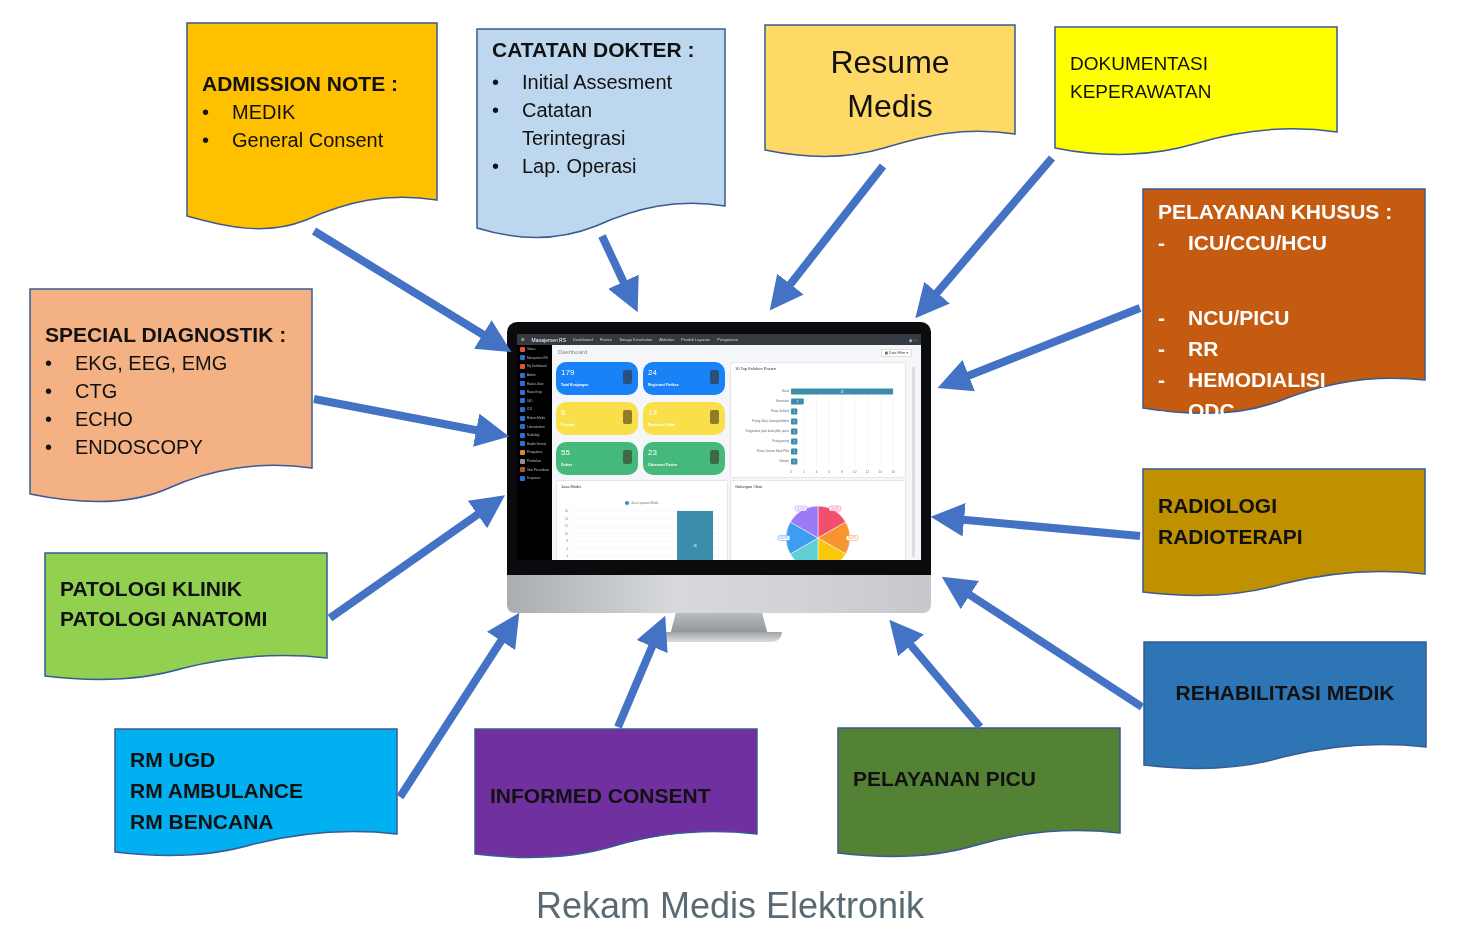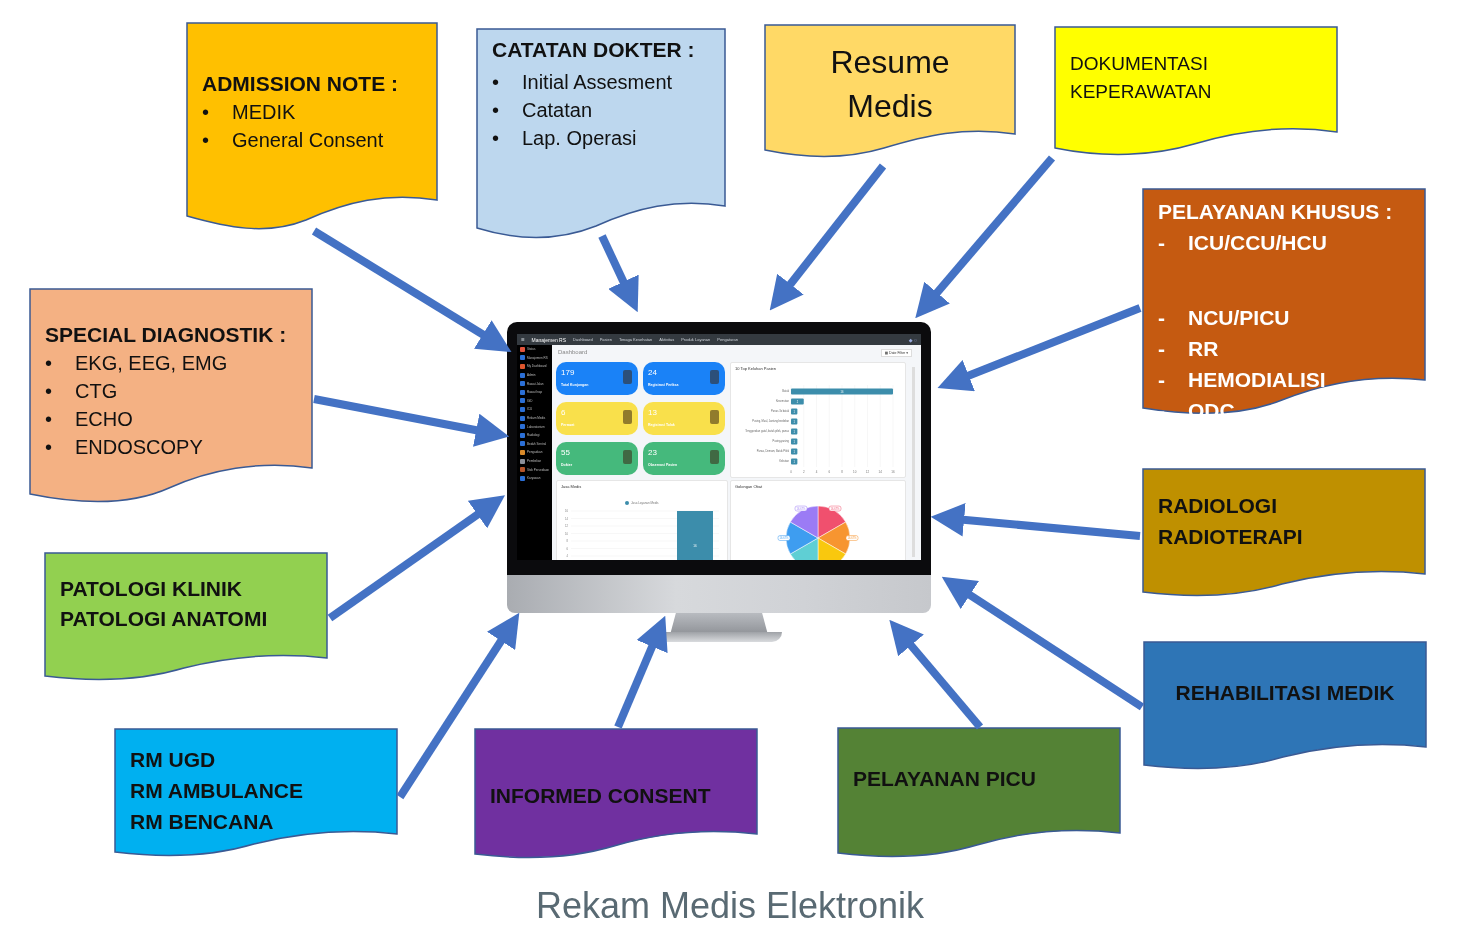--- a/index.html
+++ b/index.html
@@ -58,20 +58,21 @@
 </div>
 
 <div class="box" style="left:476px;top:28px;width:250px;height:212px;">
   <svg class="shape" viewBox="0 0 250 212" preserveAspectRatio="none">
     <path class="docpath" d="M1,1 H249 V178 C200,170 160,180 120,198 C80,214 40,212 1,200 Z" stroke="#3a5a94" stroke-width="1.5" fill="#bdd7ee"></path>
   </svg>
   <div class="txt" style="padding-top:8px;">
     <p class="title" style="margin-bottom:4px;">CATATAN DOKTER :</p>
     <p class="item"><span class="bullet">•</span><span>Initial  Assesment</span></p>
     <p class="item"><span class="bullet">•</span><span>Catatan</span></p>
+    <p class="item"><span class="bullet"></span><span>Terintegrasi</span></p>
     <p class="item"><span class="bullet">•</span><span>Lap. Operasi</span></p>
   </div>
 </div>
 
 <div class="box" style="left:764px;top:24px;width:252px;height:135px;">
   <svg class="shape" viewBox="0 0 252 135" preserveAspectRatio="none">
     <path class="docpath" d="M1,1 H251 V110 C200,102 160,112 120,124 C80,136 40,134 1,126 Z" stroke="#3a5a94" stroke-width="1.5" fill="#ffd966"></path>
   </svg>
   <div class="txt" style="text-align:center;padding-top:16px;">
     <p style="margin:0;font-size:32px;line-height:44px;">Resume</p>

